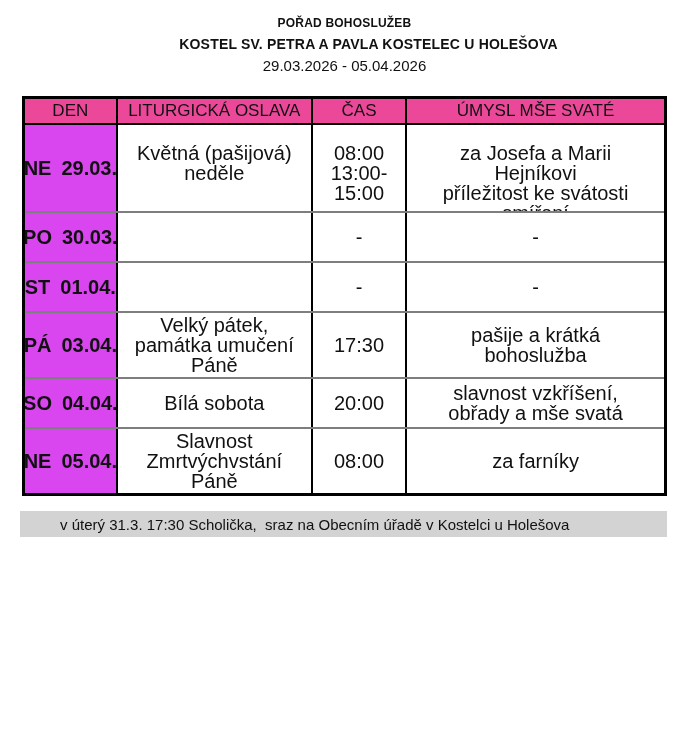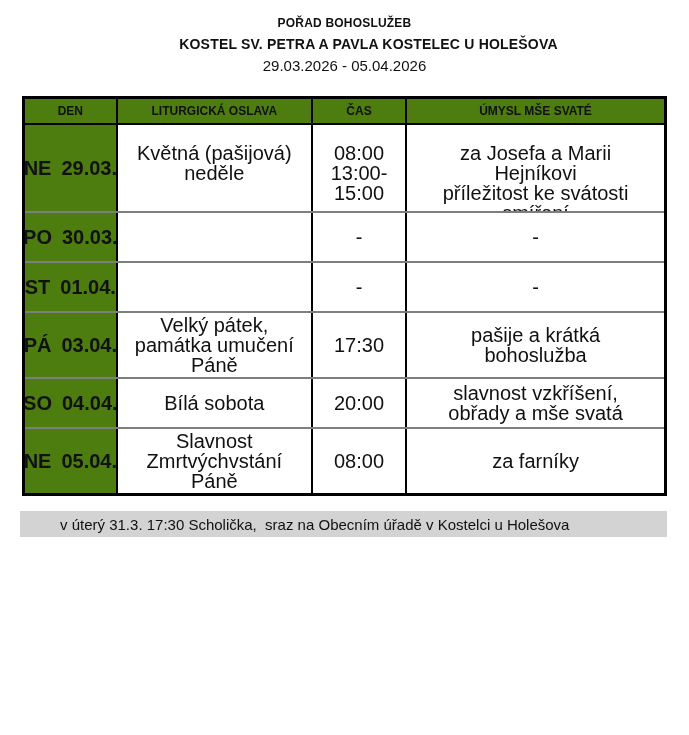--- a/index.html
+++ b/index.html
@@ -41,30 +41,30 @@
     border-right: 2px solid #000000;
     border-top: 2px solid #7e7e7e;
     border-bottom: 2px solid #7e7e7e;
     text-align: center;
     vertical-align: middle;
     font-size: 20px;
     padding: 2px 16px;
     overflow: hidden;
   }
   tr.head-row th {
-    background: #4d7c0f;
-    font-weight: bold;
-    font-size: 12px;
+    background: #ec4899;
+    font-weight: normal;
+    font-size: 17px;
     height: 22px;
     border-bottom: 2px solid #000000;
     padding: 1px 2px;
   }
   tr.first-row td { border-top: 2px solid #000000; }
   td.day-cell {
-    background: #4d7c0f;
+    background: #d946ef;
     font-weight: bold;
     white-space: nowrap;
   }
   .day-wrap {
     display: flex;
     justify-content: center;
     align-items: center;
     gap: 10px;
   }
   tr.row-tall  { height: 88px; }

